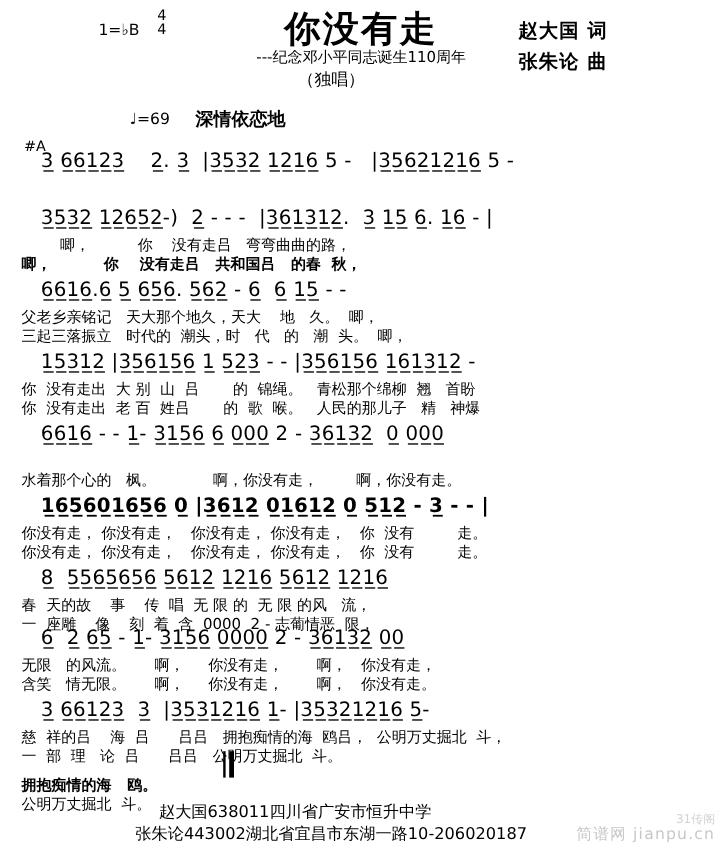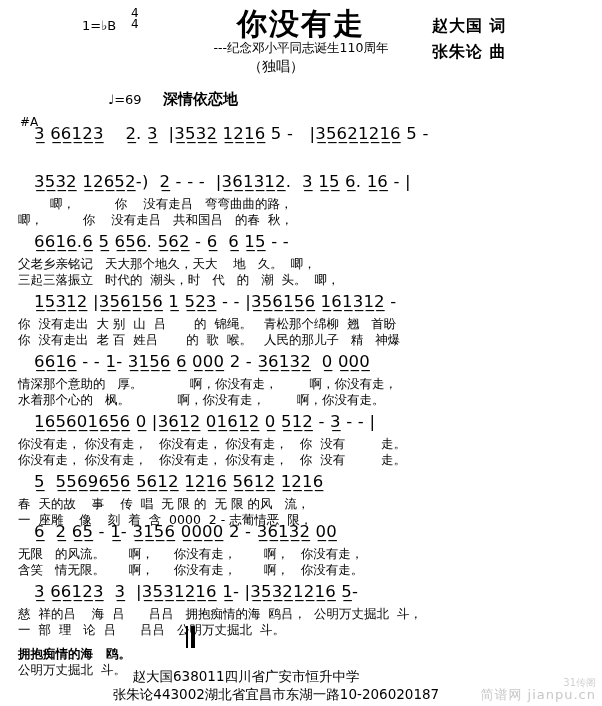--- a/index.html
+++ b/index.html
@@ -125,39 +125,38 @@
   <div class="credit-music">张朱论  曲</div>
 
   <div class="tempo">♩=69</div>
   <div class="expr">深情依恋地</div>
   <div class="sharp-a">#A</div>
 
   <div class="line notes" style="top:124px;">3̲ 6̲6̲1̲2̲3̲    2̲. 3̲  |3̲5̲3̲2̲ 1̲2̲1̲6̲ 5 -   |3̲5̲6̲2̲1̲2̲1̲6̲ 5 -</div>
 
   <div class="line notes" style="top:172px;">3̲5̲3̲2̲ 1̲2̲6̲5̲2̲-)  2̲ - - -  |3̲6̲1̲3̲1̲2̲.  3̲ 1̲5̲ 6̲. 1̲6̲ - |</div>
   <div class="lyr" style="top:196px;padding-left:32px;">唧，          你    没有走吕   弯弯曲曲的路，</div>
-  <div class="lyr" style="top:212px;">唧，          你    没有走吕   共和国吕   的春  秋，</div>
+  <div class="lyr" style="top:212px;font-weight:bold;">唧，          你    没有走吕   共和国吕   的春  秋，</div>
 
   <div class="line notes" style="top:232px;">6̲6̲1̲6̲.6̲ 5̲ 6̲5̲6̲. 5̲6̲2̲ - 6̲  6̲ 1̲5̲ - -</div>
   <div class="lyr" style="top:256px;">父老乡亲铭记   天大那个地久，天大    地   久。  唧，</div>
   <div class="lyr" style="top:272px;">三起三落振立   时代的  潮头，时   代   的   潮  头。  唧，</div>
 
   <div class="line notes" style="top:292px;">1̲5̲3̲1̲2̲ |3̲5̲6̲1̲5̲6̲ 1̲ 5̲2̲3̲ - - |3̲5̲6̲1̲5̲6̲ 1̲6̲1̲3̲1̲2̲ -</div>
   <div class="lyr" style="top:316px;">你  没有走出  大 别  山  吕       的  锦绳。   青松那个绵柳  翘   首盼</div>
   <div class="lyr" style="top:332px;">你  没有走出  老 百  姓吕       的  歌  喉。   人民的那儿子   精   神爆</div>
 
   <div class="line notes" style="top:352px;">6̲6̲1̲6̲ - - 1̲- 3̲1̲5̲6̲ 6̲ 0̲0̲0̲ 2 - 3̲6̲1̲3̲2̲  0̲ 0̲0̲0̲</div>
-  <div class="lyr" style="top:376px;">情深那个意助的   厚。            啊，你没有走，        啊，你没有走，</div>
   <div class="lyr" style="top:392px;">水着那个心的   枫。            啊，你没有走，        啊，你没有走。</div>
 
-  <div class="line notes" style="top:412px;">1̲6̲5̲6̲0̲1̲6̲5̲6̲ 0̲ |3̲6̲1̲2̲ 0̲1̲6̲1̲2̲ 0̲ 5̲1̲2̲ - 3̲ - - |</div>
+  <div class="line notes" style="top:412px;font-weight:bold;">1̲6̲5̲6̲0̲1̲6̲5̲6̲ 0̲ |3̲6̲1̲2̲ 0̲1̲6̲1̲2̲ 0̲ 5̲1̲2̲ - 3̲ - - |</div>
   <div class="lyr" style="top:436px;">你没有走， 你没有走，   你没有走， 你没有走，   你  没有         走。</div>
   <div class="lyr" style="top:452px;">你没有走， 你没有走，   你没有走， 你没有走，   你  没有         走。</div>
 
-  <div class="line notes" style="top:472px;">5̲  5̲5̲6̲9̲6̲5̲6̲ 5̲6̲1̲2̲ 1̲2̲1̲6̲ 5̲6̲1̲2̲ 1̲2̲1̲6̲</div>
+  <div class="line notes" style="top:472px;">8̲  5̲5̲6̲5̲6̲5̲6̲ 5̲6̲1̲2̲ 1̲2̲1̲6̲ 5̲6̲1̲2̲ 1̲2̲1̲6̲</div>
   <div class="lyr" style="top:496px;">春  天的故    事    传  唱  无 限 的  无 限 的风   流，</div>
   <div class="lyr" style="top:512px;">一  座雕    像    刻  着  含  0000  2 - 志葡情恶  限，</div>
 
   <div class="line notes" style="top:522px;">6̲  2̲ 6̲5̲ - 1̲- 3̲1̲5̲6̲ 0̲0̲0̲0̲ 2 - 3̲6̲1̲3̲2̲ 0̲0̲</div>
   <div class="lyr" style="top:546px;">无限   的风流。      啊，     你没有走，       啊，   你没有走，</div>
   <div class="lyr" style="top:562px;">含笑   情无限。      啊，     你没有走，       啊，   你没有走。</div>
 
   <div class="line notes" style="top:582px;">3̲ 6̲6̲1̲2̲3̲  3̲  |3̲5̲3̲1̲2̲1̲6̲ 1̲- |3̲5̲3̲2̲1̲2̲1̲6̲ 5̲-</div>
   <div class="lyr" style="top:606px;">慈  祥的吕    海  吕      吕吕   拥抱痴情的海  鸥吕，  公明万丈掘北  斗，</div>
   <div class="lyr" style="top:622px;">一  部  理   论  吕      吕吕   公明万丈掘北  斗。</div>

